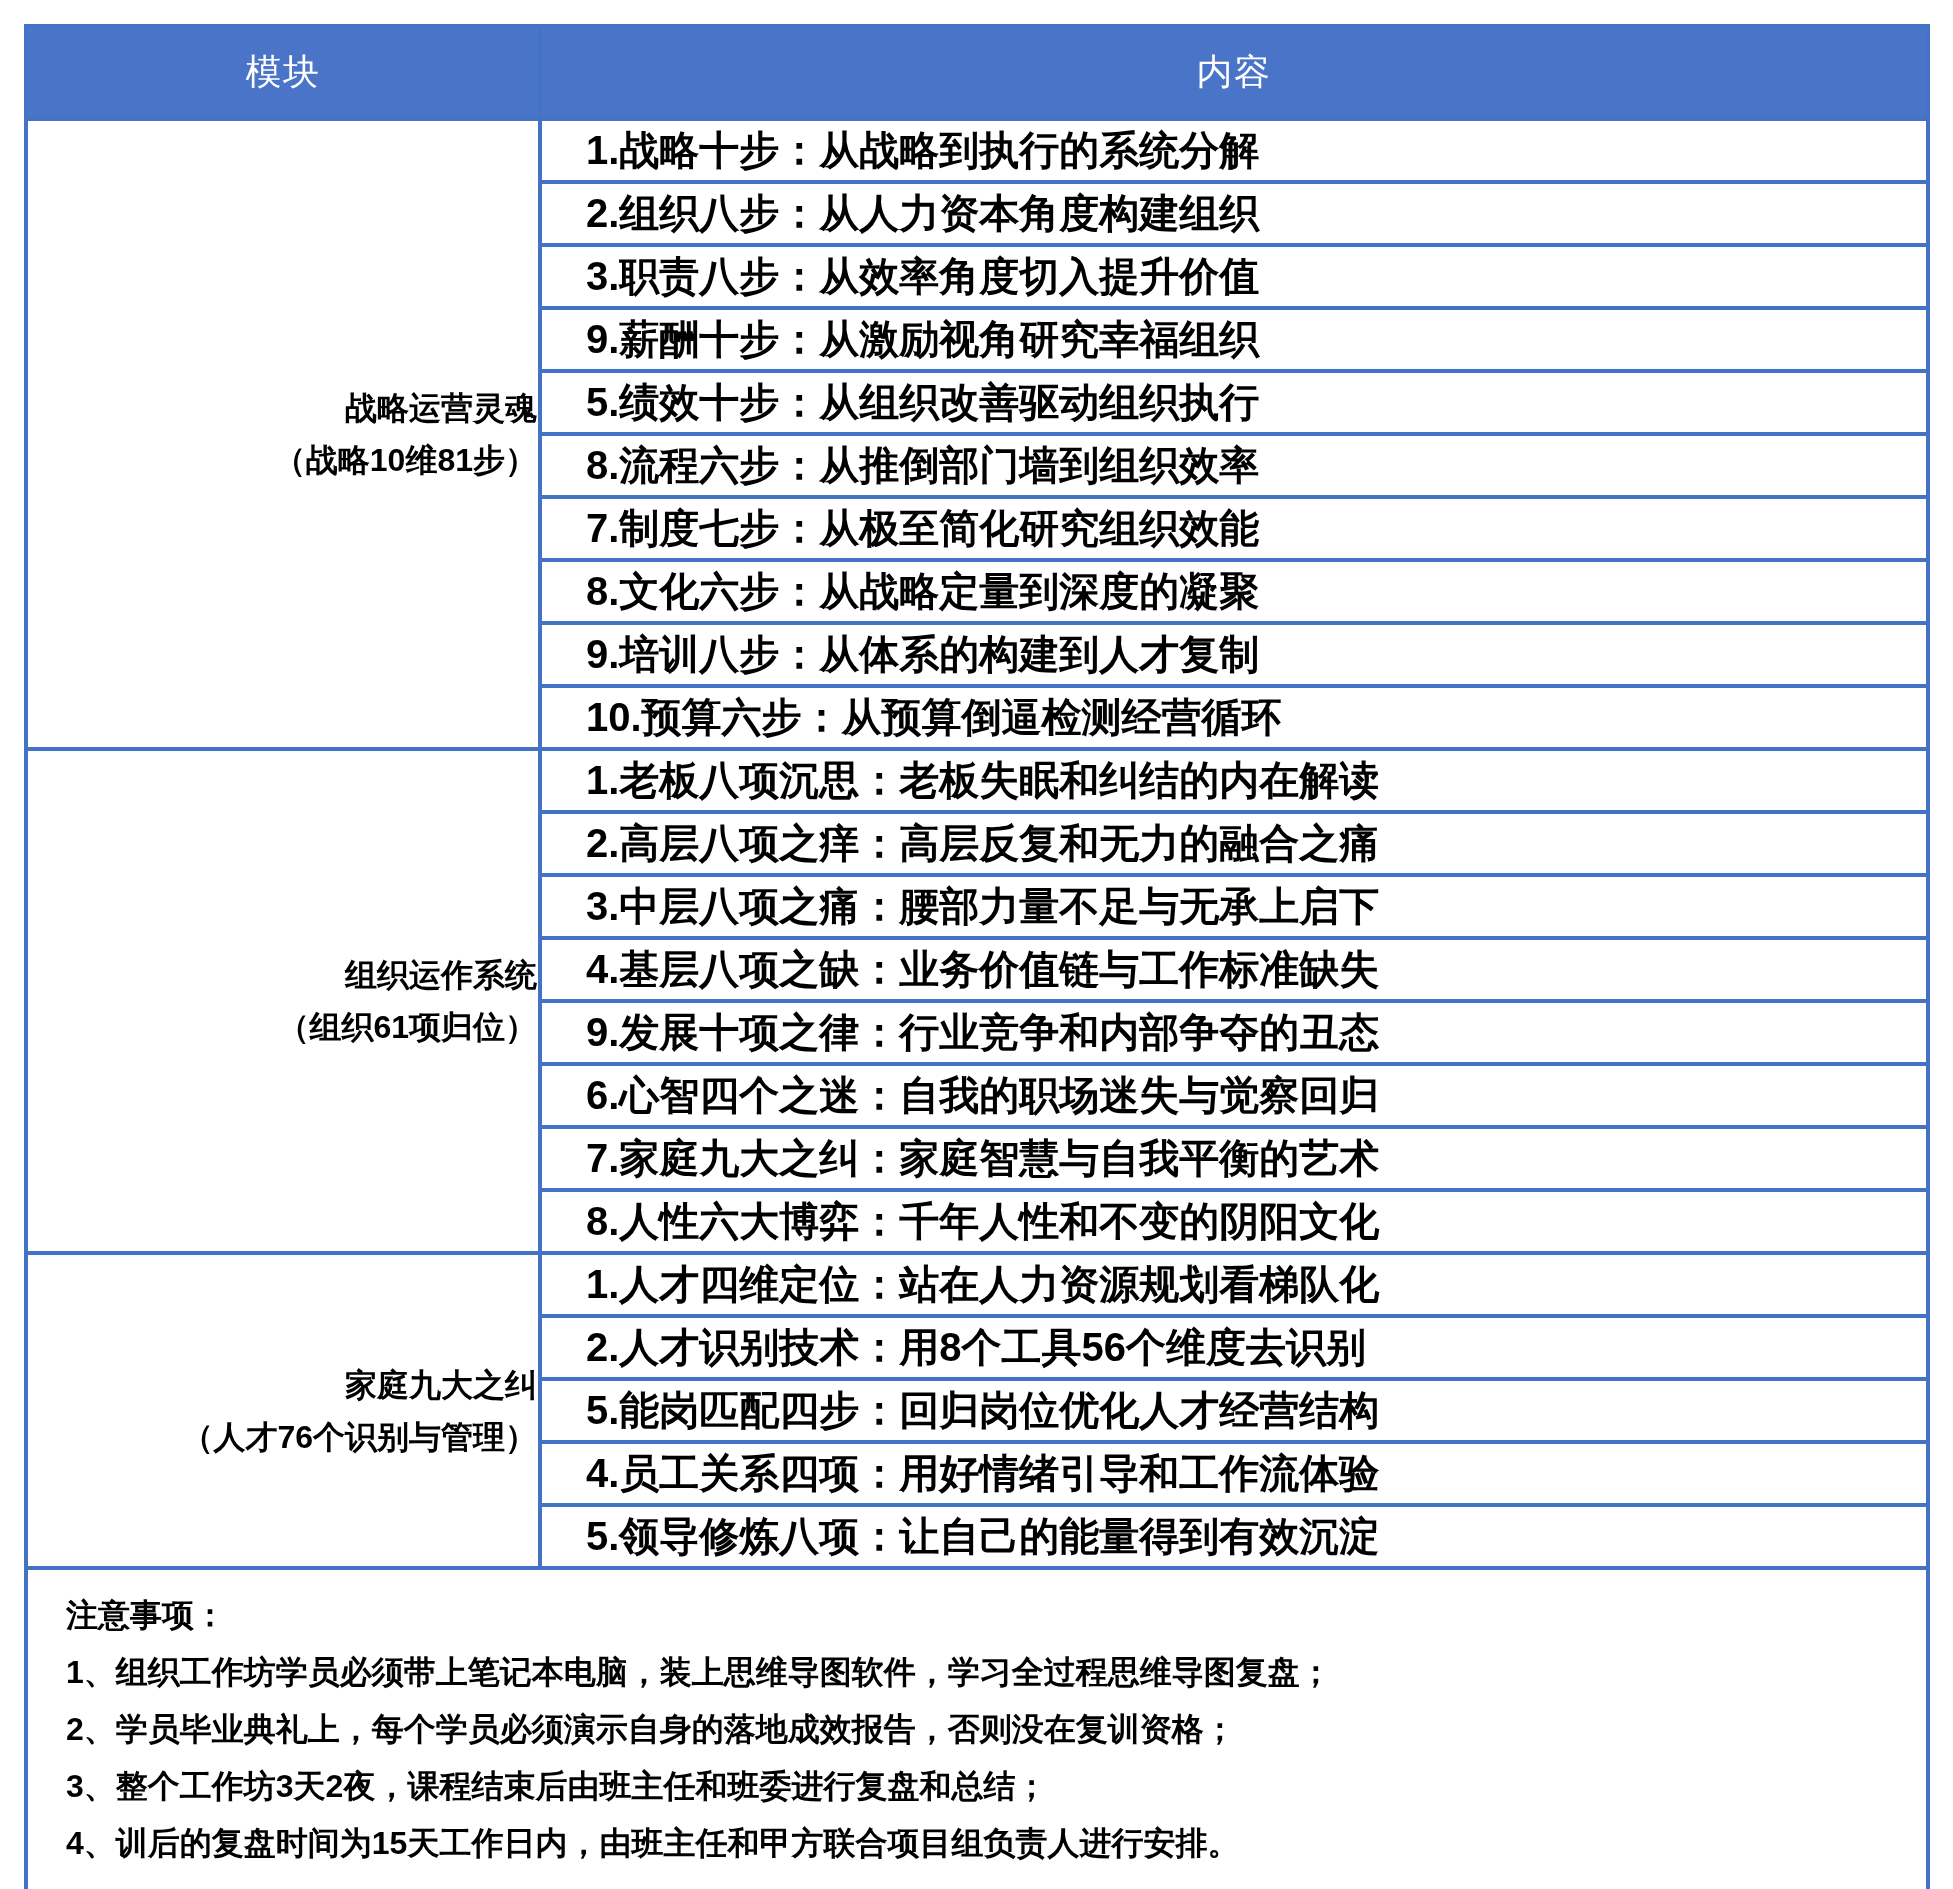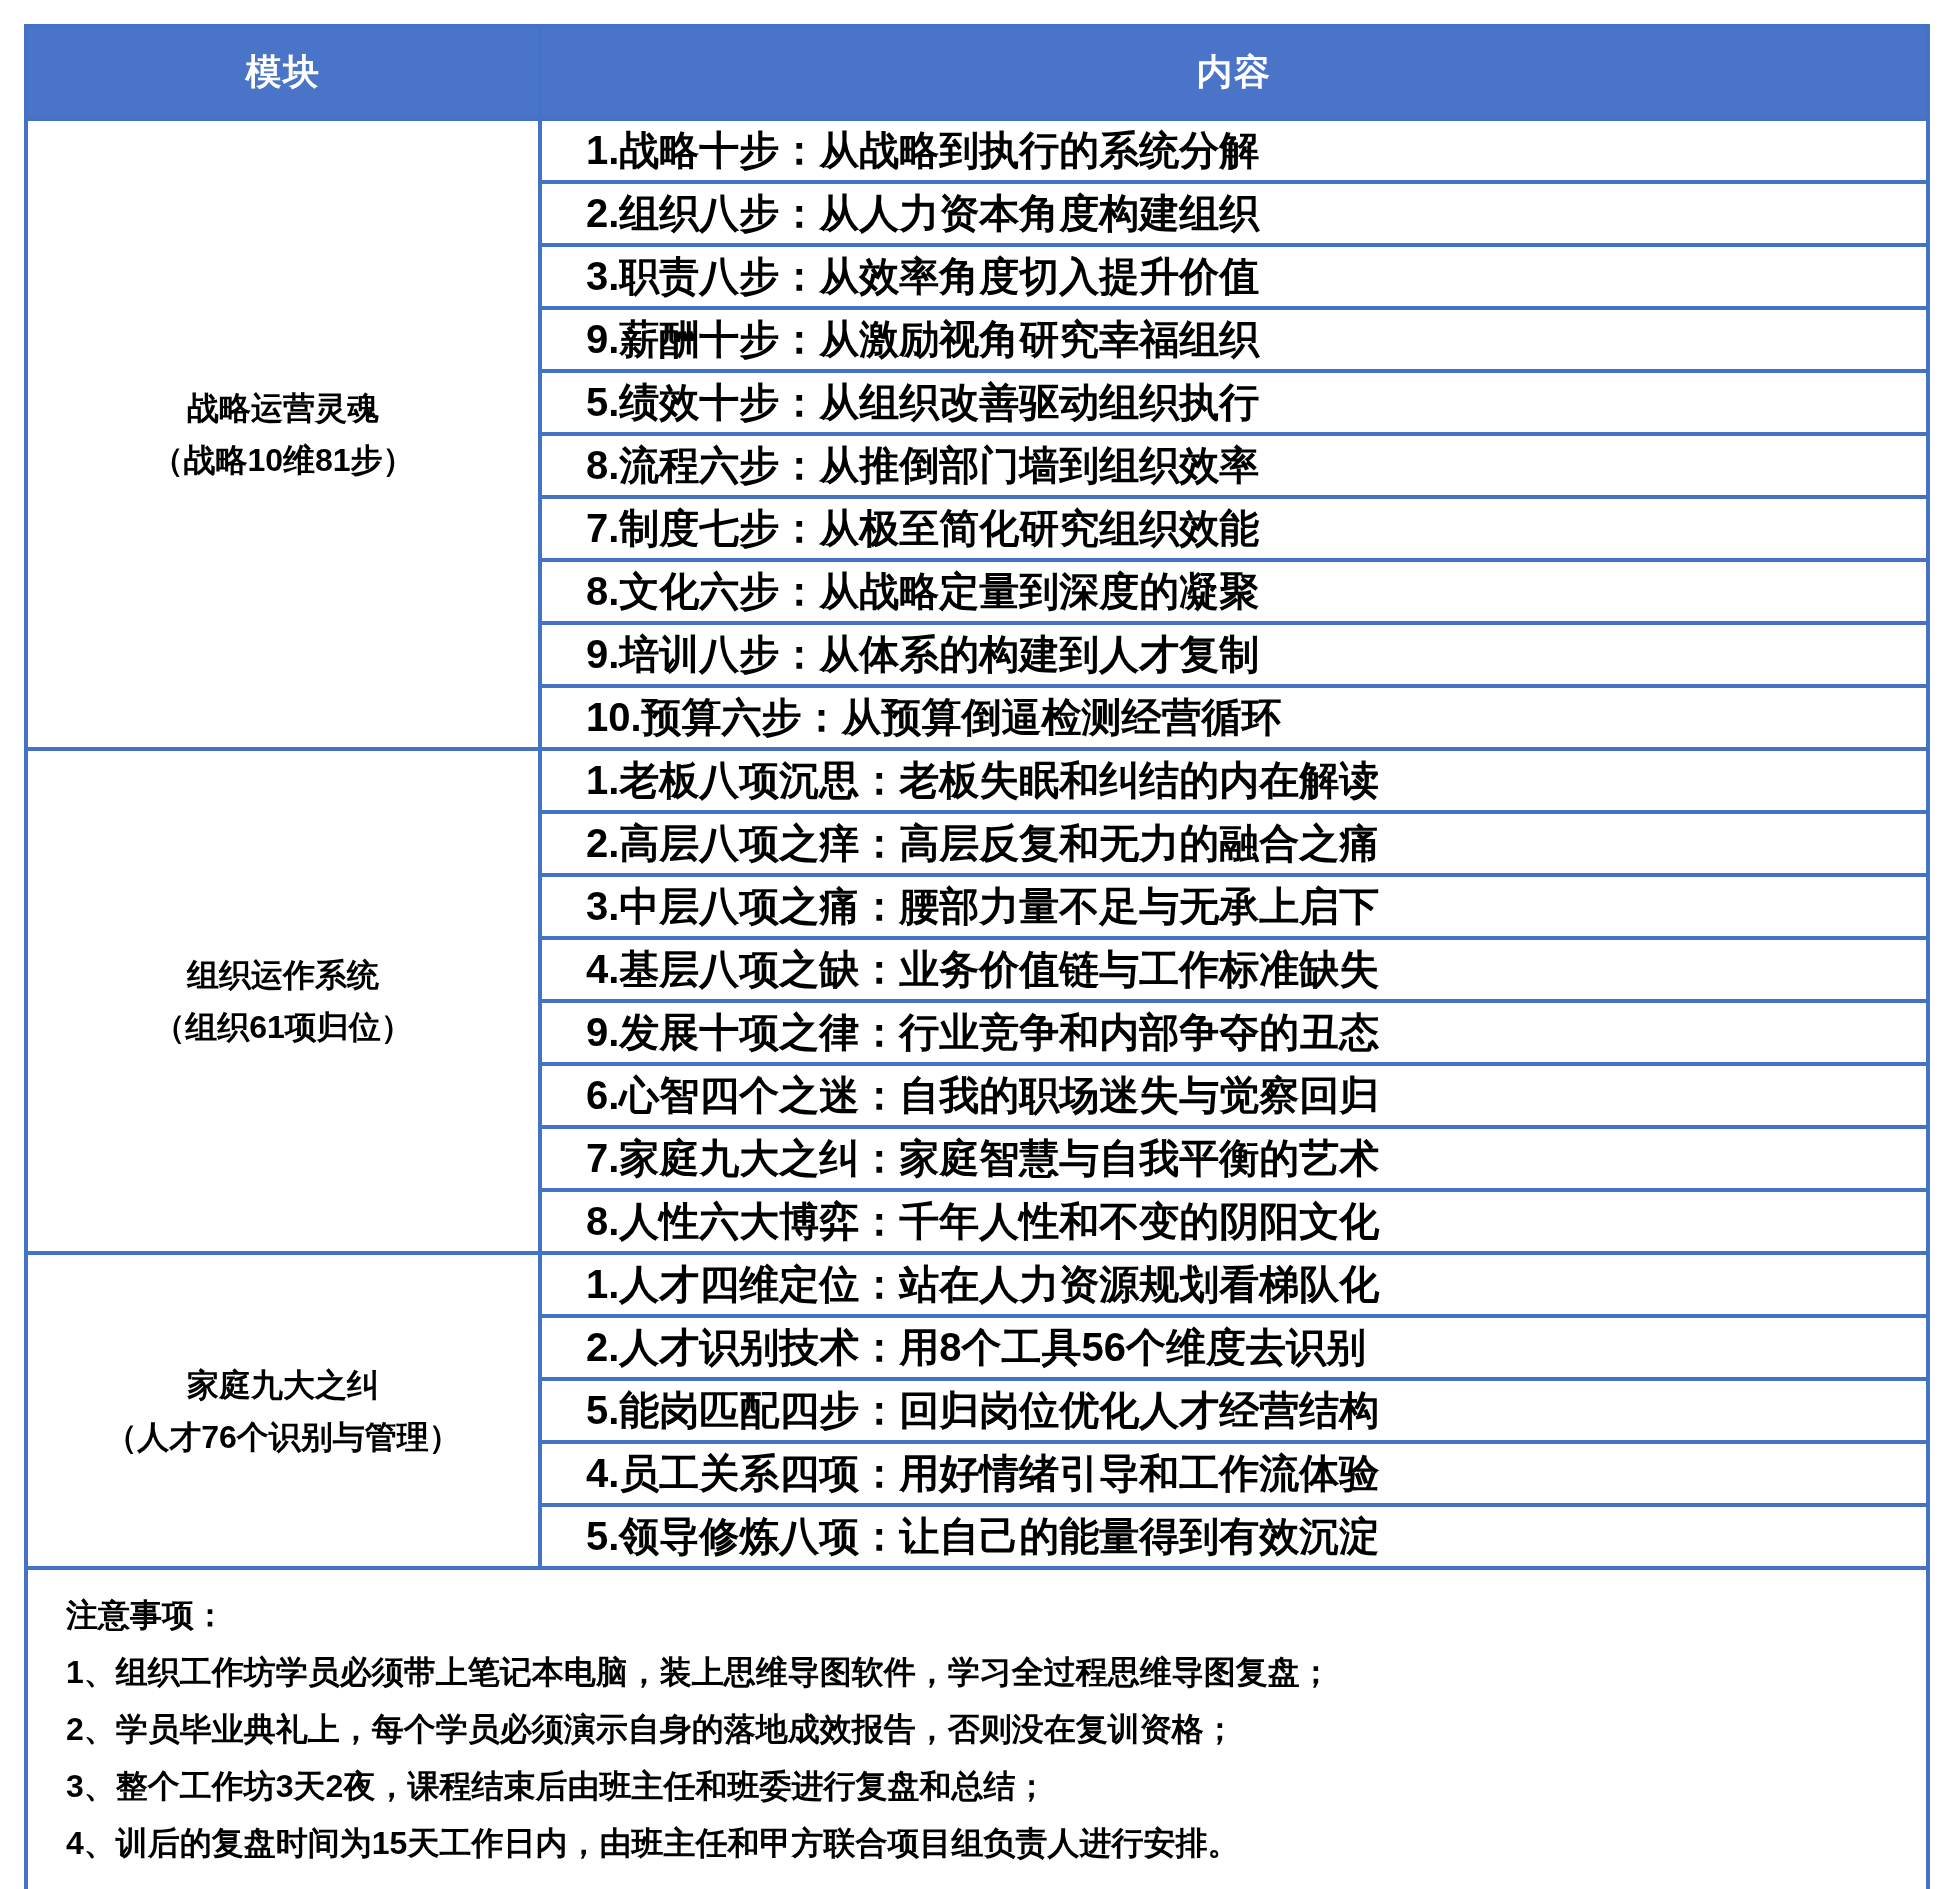--- a/index.html
+++ b/index.html
@@ -25,29 +25,29 @@
   table.course col.module-col { width: 514px; }
   table.course th, table.course td {
     border: 4.7px solid #4472C4;
     box-sizing: border-box;
   }
   th.hdr {
     height: 93px;
     background: #4A74C7;
     color: #ffffff;
     font-size: 36px;
-    font-weight: 700;
+    font-weight: 400;
     text-align: center;
     vertical-align: middle;
     letter-spacing: 1.6px;
   }
   td.module {
     background: #ffffff;
     color: #000000;
-    text-align: center;
+    text-align: right;
     vertical-align: middle;
     font-size: 32px;
     font-weight: 600;
     line-height: 52px;
   }
   td.content {
     height: 63px;
     background: #ffffff;
     color: #000000;
     font-size: 40px;

